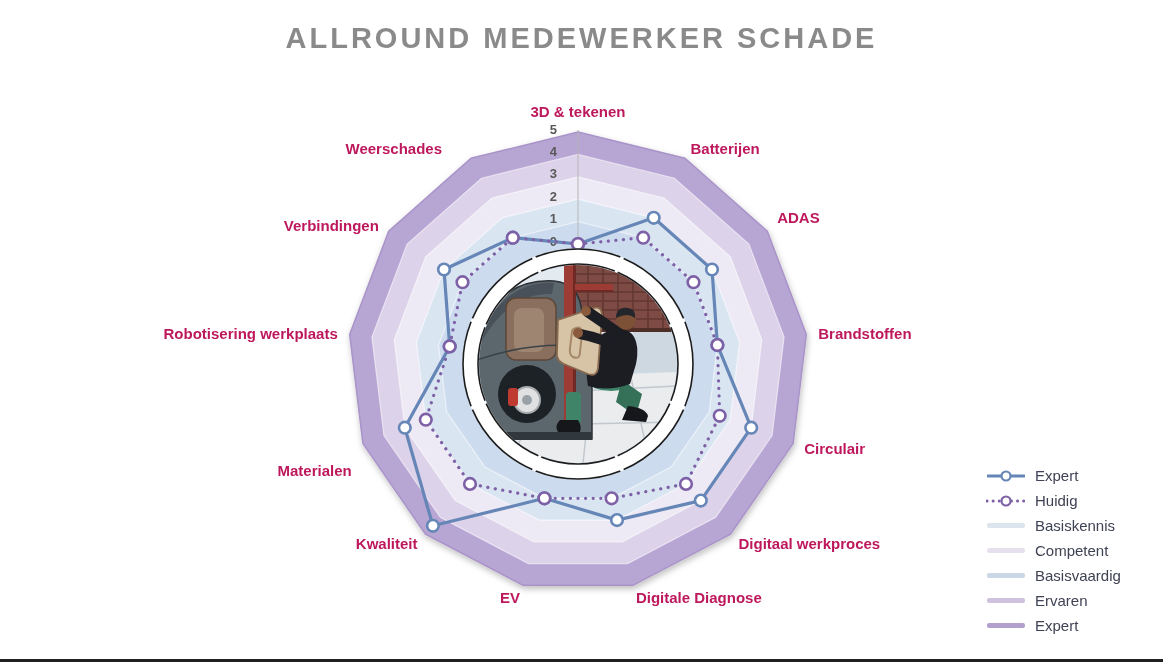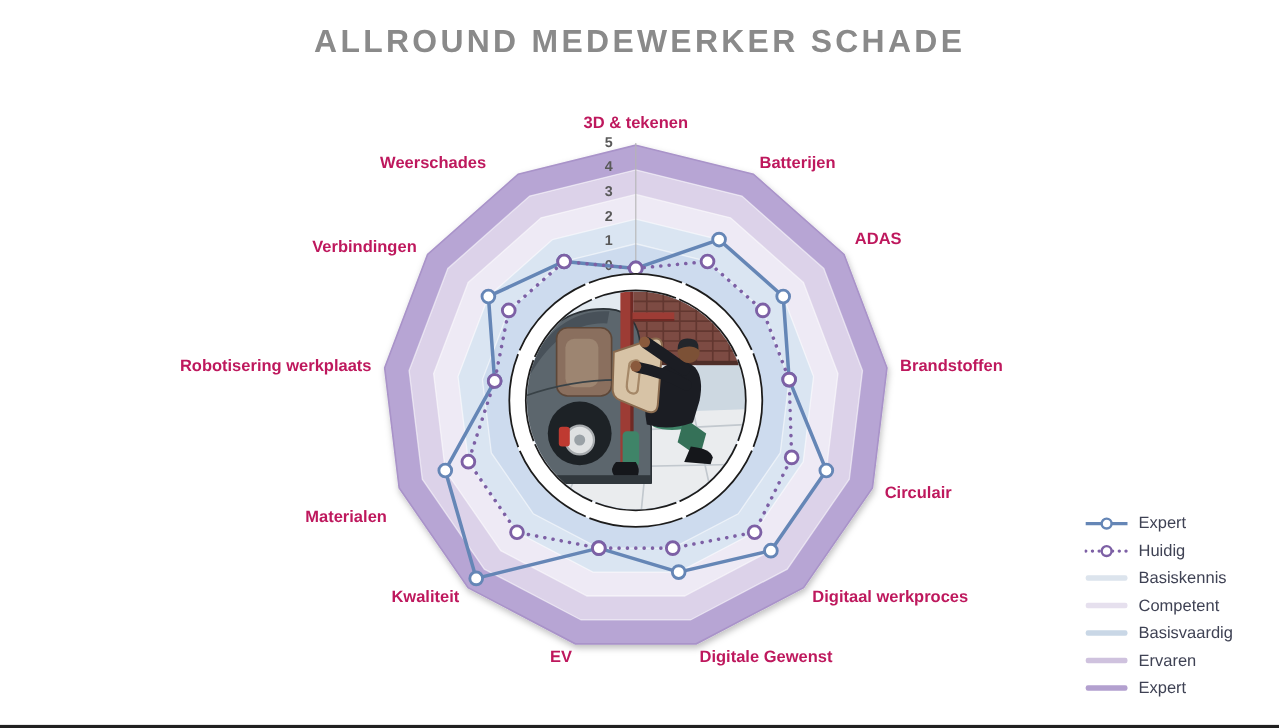--- a/index.html
+++ b/index.html
@@ -165,21 +165,21 @@
     </g>
   </svg>
 
   <div id="category-labels">
       <div class="cat-label" style="left: 578px; top: 120px; transform: translate(-50%, -100%);">3D &amp; tekenen</div>
       <div class="cat-label" style="left: 690.463px; top: 147.72px; transform: translate(0px, -50%);">Batterijen</div>
       <div class="cat-label" style="left: 777.162px; top: 217px; transform: translate(0px, -50%);">ADAS</div>
       <div class="cat-label" style="left: 818.236px; top: 332.83px; transform: translate(0px, -50%);">Brandstoffen</div>
       <div class="cat-label" style="left: 804.274px; top: 447.814px; transform: translate(0px, -50%);">Circulair</div>
       <div class="cat-label" style="left: 738.476px; top: 543.14px; transform: translate(0px, -50%);">Digitaal werkproces</div>
-      <div class="cat-label" style="left: 635.914px; top: 596.968px; transform: translate(0px, -50%);">Digitale Gewenst</div>
+      <div class="cat-label" style="left: 635.914px; top: 596.968px; transform: translate(0px, -50%);">Digitale Diagnose</div>
       <div class="cat-label" style="left: 520.086px; top: 596.968px; transform: translate(-100%, -50%);">EV</div>
       <div class="cat-label" style="left: 417.524px; top: 543.14px; transform: translate(-100%, -50%);">Kwaliteit</div>
       <div class="cat-label" style="left: 351.726px; top: 430px; transform: translate(-100%, -50%); margin-top: 40px;">Materialen</div>
       <div class="cat-label" style="left: 337.764px; top: 332.83px; transform: translate(-100%, -50%);">Robotisering werkplaats</div>
       <div class="cat-label" style="left: 378.838px; top: 224.528px; transform: translate(-100%, -50%);">Verbindingen</div>
       <div class="cat-label" style="left: 442px; top: 147.72px; transform: translate(-100%, -50%);">Weerschades</div>
     </div>
 
   <div class="legend" id="legend">
       <div class="legend-row">

